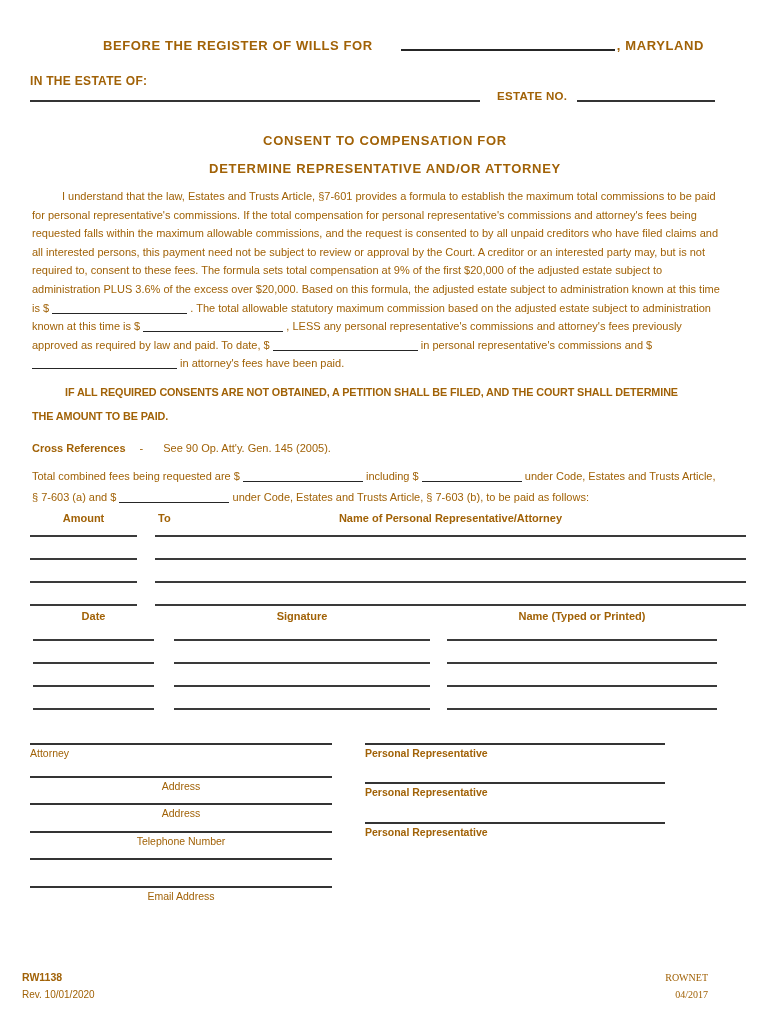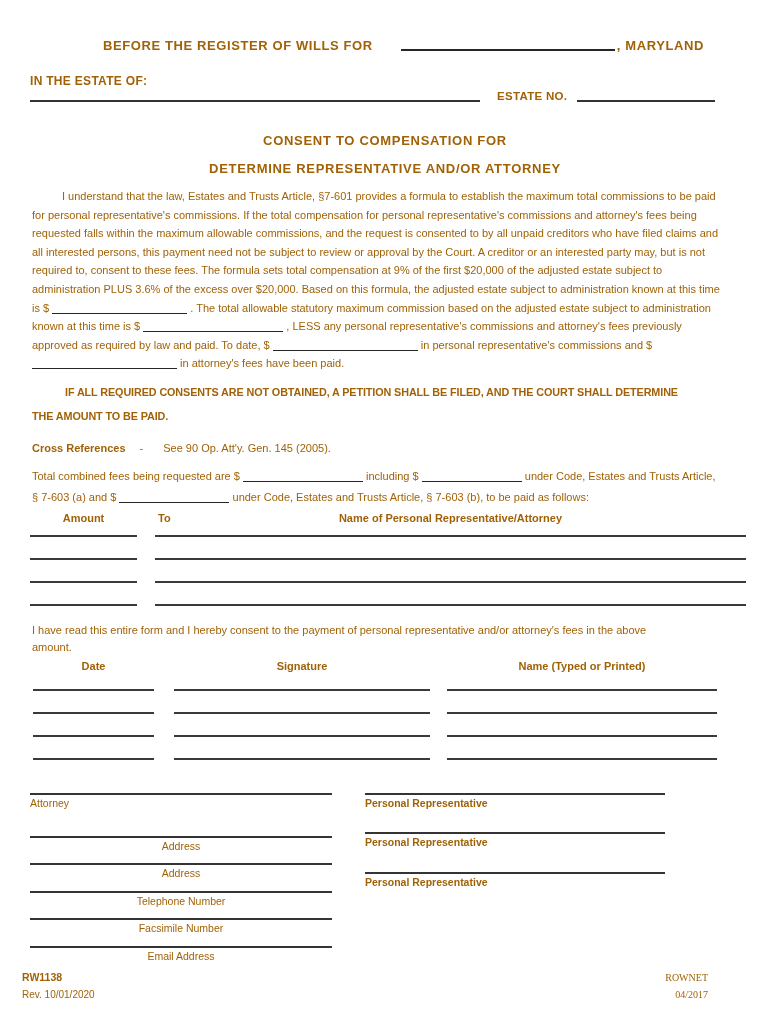--- a/index.html
+++ b/index.html
@@ -54,21 +54,21 @@
   .sig-row .sr-date{width:121px;margin-left:33px;border-bottom:2px solid #3a3a3a;}
   .sig-row .sr-sig{width:256px;margin-left:20px;border-bottom:2px solid #3a3a3a;}
   .sig-row .sr-name{width:270px;margin-left:17px;border-bottom:2px solid #3a3a3a;}
   
   .contact{display:flex;margin:33px 0 0 30px;}
   .contact-left{width:302px;}
   .contact-right{width:300px;margin-left:33px;font-weight:bold;}
   .c-line{height:0;border-top:2px solid #343434;}
   .c-label{font-size:10.5px;margin-top:2px;line-height:12px;}
   .cl-row{height:27.5px;}
-  .cl-row:first-child{height:43px;}
+  .cl-row:first-child{height:33px;}
   .cl-row:nth-child(5){height:28px;}
   .cl-row .c-label{text-align:center;}
   .cl-row:first-child .c-label{text-align:left;}
   .cr-row{height:39.5px;}
   .cr-row .c-label{text-align:left;}
   
   .footer{position:absolute;top:969px;left:22px;right:62px;display:flex;justify-content:space-between;font-size:10px;line-height:17px;}
   .f-bold{font-weight:bold;font-size:10.5px;}
   .footer-right{text-align:right;font-family:Liberation Serif, serif;}
 </style>
@@ -125,21 +125,20 @@
       <div class="fee-row">
         <span class="fr-a"></span>
         <span class="fr-b"></span>
       </div>
       <div class="fee-row">
         <span class="fr-a"></span>
         <span class="fr-b"></span>
       </div>
     </div>
 
-  <p class="body-para consent">I have read this entire form and I hereby consent to the payment of personal representative and/or attorney's fees in the above amount.</p>
 
   <div class="sig-head">
     <span class="sh-date">Date</span>
     <span class="sh-sig">Signature</span>
     <span class="sh-name">Name (Typed or Printed)</span>
   </div>
   <div class="sig-rows">
       <div class="sig-row">
         <span class="sr-date"></span>
         <span class="sr-sig"></span>
@@ -175,21 +174,20 @@
         <div class="cl-row">
           <div class="c-line"></div>
           <div class="c-label">Address</div>
         </div>
         <div class="cl-row">
           <div class="c-line"></div>
           <div class="c-label">Telephone Number</div>
         </div>
         <div class="cl-row">
           <div class="c-line"></div>
-          <div class="c-label">Facsimile Number</div>
         </div>
         <div class="cl-row">
           <div class="c-line"></div>
           <div class="c-label">Email Address</div>
         </div>
       </div>
     <div class="contact-right">
         <div class="cr-row">
           <div class="c-line"></div>
           <div class="c-label">Personal Representative</div>

